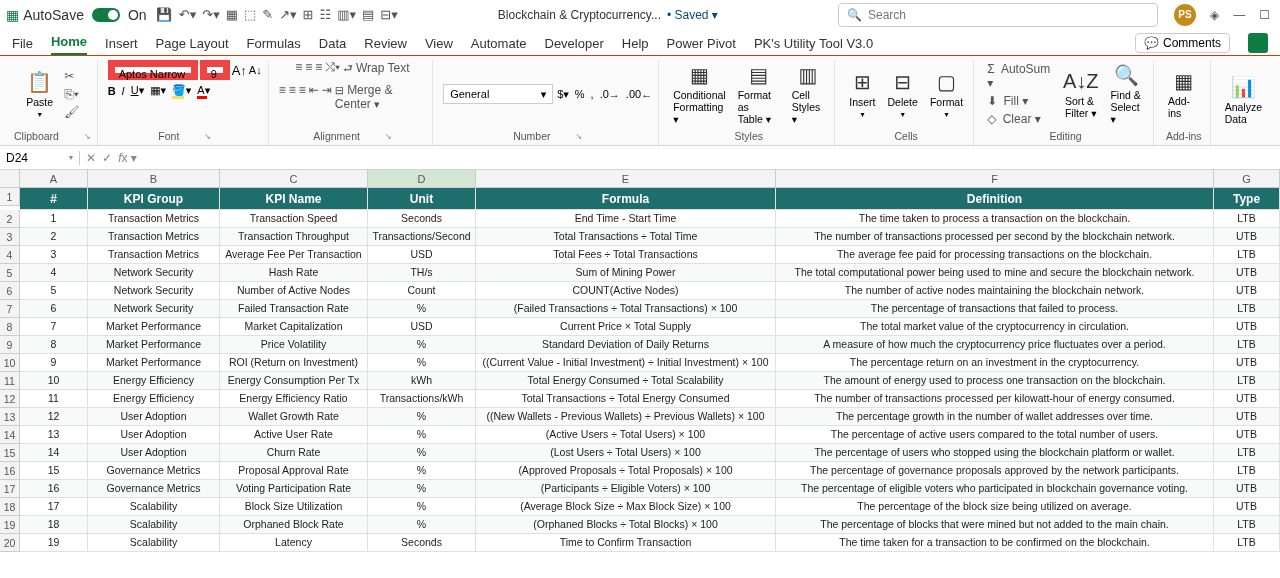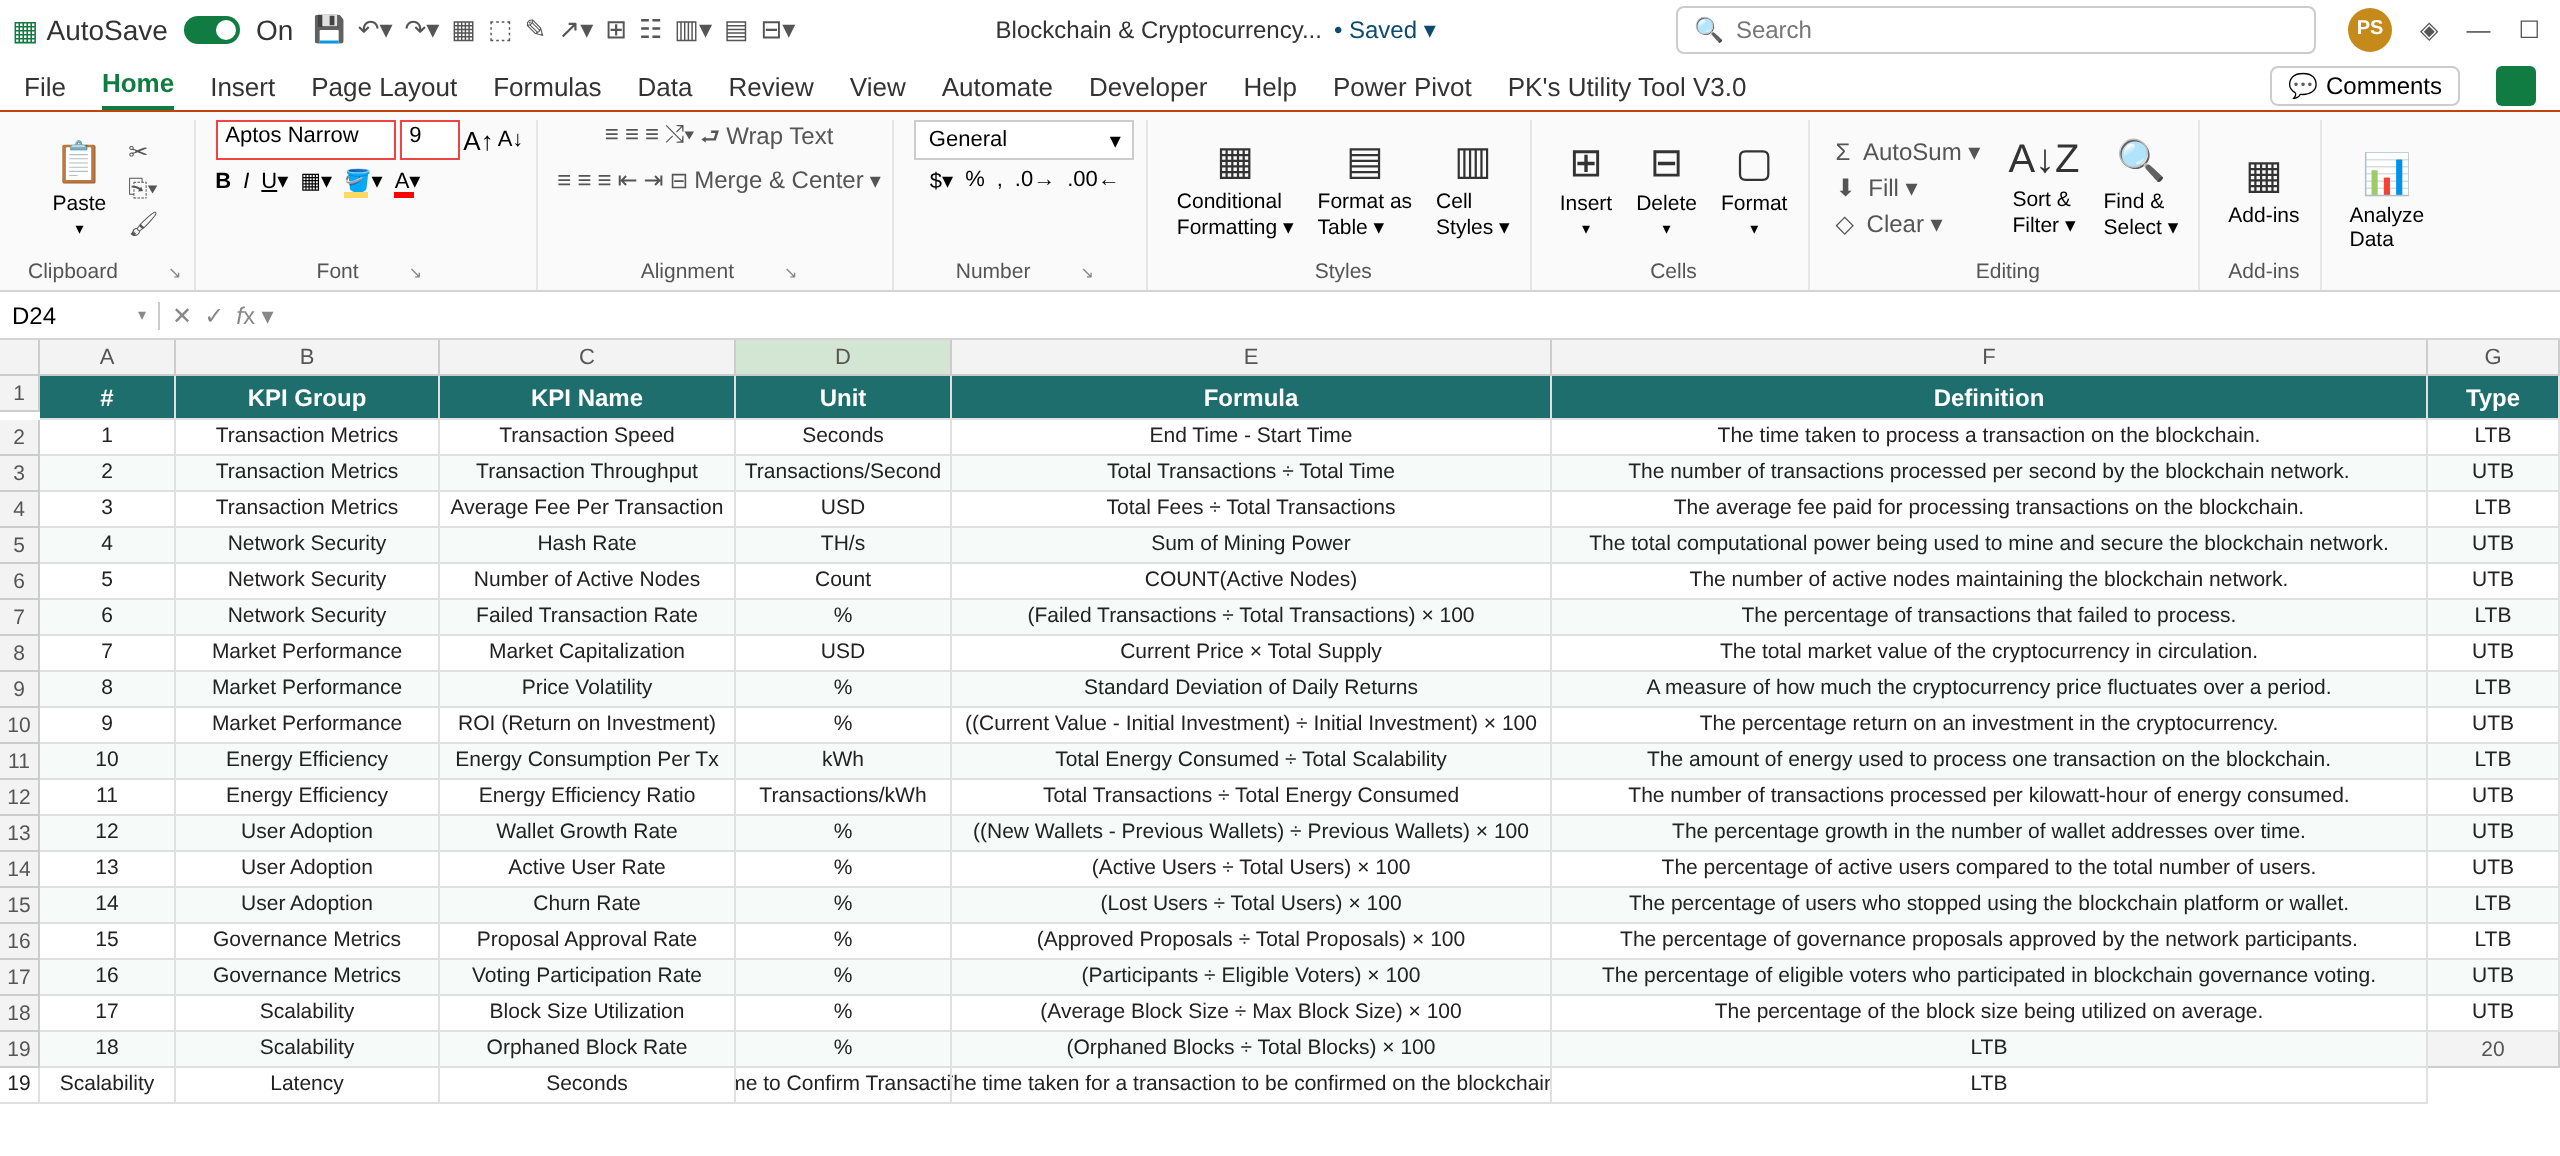--- a/index.html
+++ b/index.html
@@ -32,21 +32,21 @@
 .group { display: flex; flex-direction: column; align-items: center; padding: 0 6px; border-right: 1px solid #e5e5e5; justify-content: space-between; }
 .group:last-child { border-right: none; }
 .group .ctls { display: flex; align-items: center; gap: 4px; flex: 1; }
 .group .label { font-size: 10.5px; color: #555; padding: 2px 0 3px 0; display: flex; align-items: center; gap: 25px; }
 .group .label .launcher { font-size: 8px; color: #888; }
 .bigbtn { display: flex; flex-direction: column; align-items: center; gap: 2px; padding: 2px 4px; cursor: pointer; }
 .bigbtn .ico { font-size: 20px; color: #333; }
 .bigbtn .txt { font-size: 10.5px; }
 .smallcol { display: flex; flex-direction: column; gap: 2px; }
 .smallcol span { font-size: 12px; color: #555; cursor: pointer; padding: 1px 3px; }
-.fontbox { border: 1px solid #ef4444; background: #fff; font-size: 11px; padding: 1px 4px; height: 20px; }
+.fontbox { border: 7px solid #ef4444; background: #fff; font-size: 11px; padding: 1px 4px; height: 20px; }
 .fontname { width: 90px; }
 .fontsize { width: 30px; }
 .alignrow { display: flex; gap: 3px; }
 .alignrow span { font-size: 12px; color: #555; cursor: pointer; }
 .nfbox { border: 1px solid #ccc; background: #fff; font-size: 11px; padding: 1px 6px; height: 20px; width: 110px; display: flex; align-items: center; justify-content: space-between; }
 
 
 .formulabar { height: 24px; display: flex; align-items: center; border-bottom: 1px solid #d4d4d4; }
 .formulabar .namebox { width: 80px; border-right: 1px solid #ccc; padding: 0 6px; font-size: 12px; display: flex; align-items: center; justify-content: space-between; }
 .formulabar .fctrls { display: flex; align-items: center; gap: 6px; padding: 0 6px; color: #888; }
@@ -169,21 +169,21 @@
         <span>⇥</span>
         <span style="font-size:11px;">⊟ <span>Merge &amp; Center</span> ▾</span>
       </div>
     </div>
     <div class="label">
         <span>Alignment</span>
         <span class="launcher">↘</span>
       </div>
   </div>
   <div class="group">
-    <div class="ctls" style="flex-direction:column;gap:4px;">
+    <div class="ctls" style="flex-direction:row;gap:4px;">
       <div class="nfbox">
           <span>General</span>
           <span>▾</span>
         </div>
       <div style="display:flex;gap:6px;">
         <span>$▾</span>
         <span>%</span>
         <span>,</span>
         <span>.0→</span>
         <span>.00←</span>
@@ -448,20 +448,21 @@
     <div class="cell center">%</div>
     <div class="cell center">(Average Block Size ÷ Max Block Size) × 100</div>
     <div class="cell center">The percentage of the block size being utilized on average.</div>
     <div class="cell center">UTB</div>
     <div class="rowhdr">19</div>
     <div class="cell center altrow">18</div>
     <div class="cell center altrow">Scalability</div>
     <div class="cell center altrow">Orphaned Block Rate</div>
     <div class="cell center altrow">%</div>
     <div class="cell center altrow">(Orphaned Blocks ÷ Total Blocks) × 100</div>
+    <div class="cell center altrow">The percentage of blocks that were mined but not added to the main chain.</div>
     <div class="cell center altrow">LTB</div>
     <div class="rowhdr">20</div>
     <div class="cell center">19</div>
     <div class="cell center">Scalability</div>
     <div class="cell center">Latency</div>
     <div class="cell center">Seconds</div>
     <div class="cell center">Time to Confirm Transaction</div>
     <div class="cell center">The time taken for a transaction to be confirmed on the blockchain.</div>
     <div class="cell center">LTB</div>
   </div>

